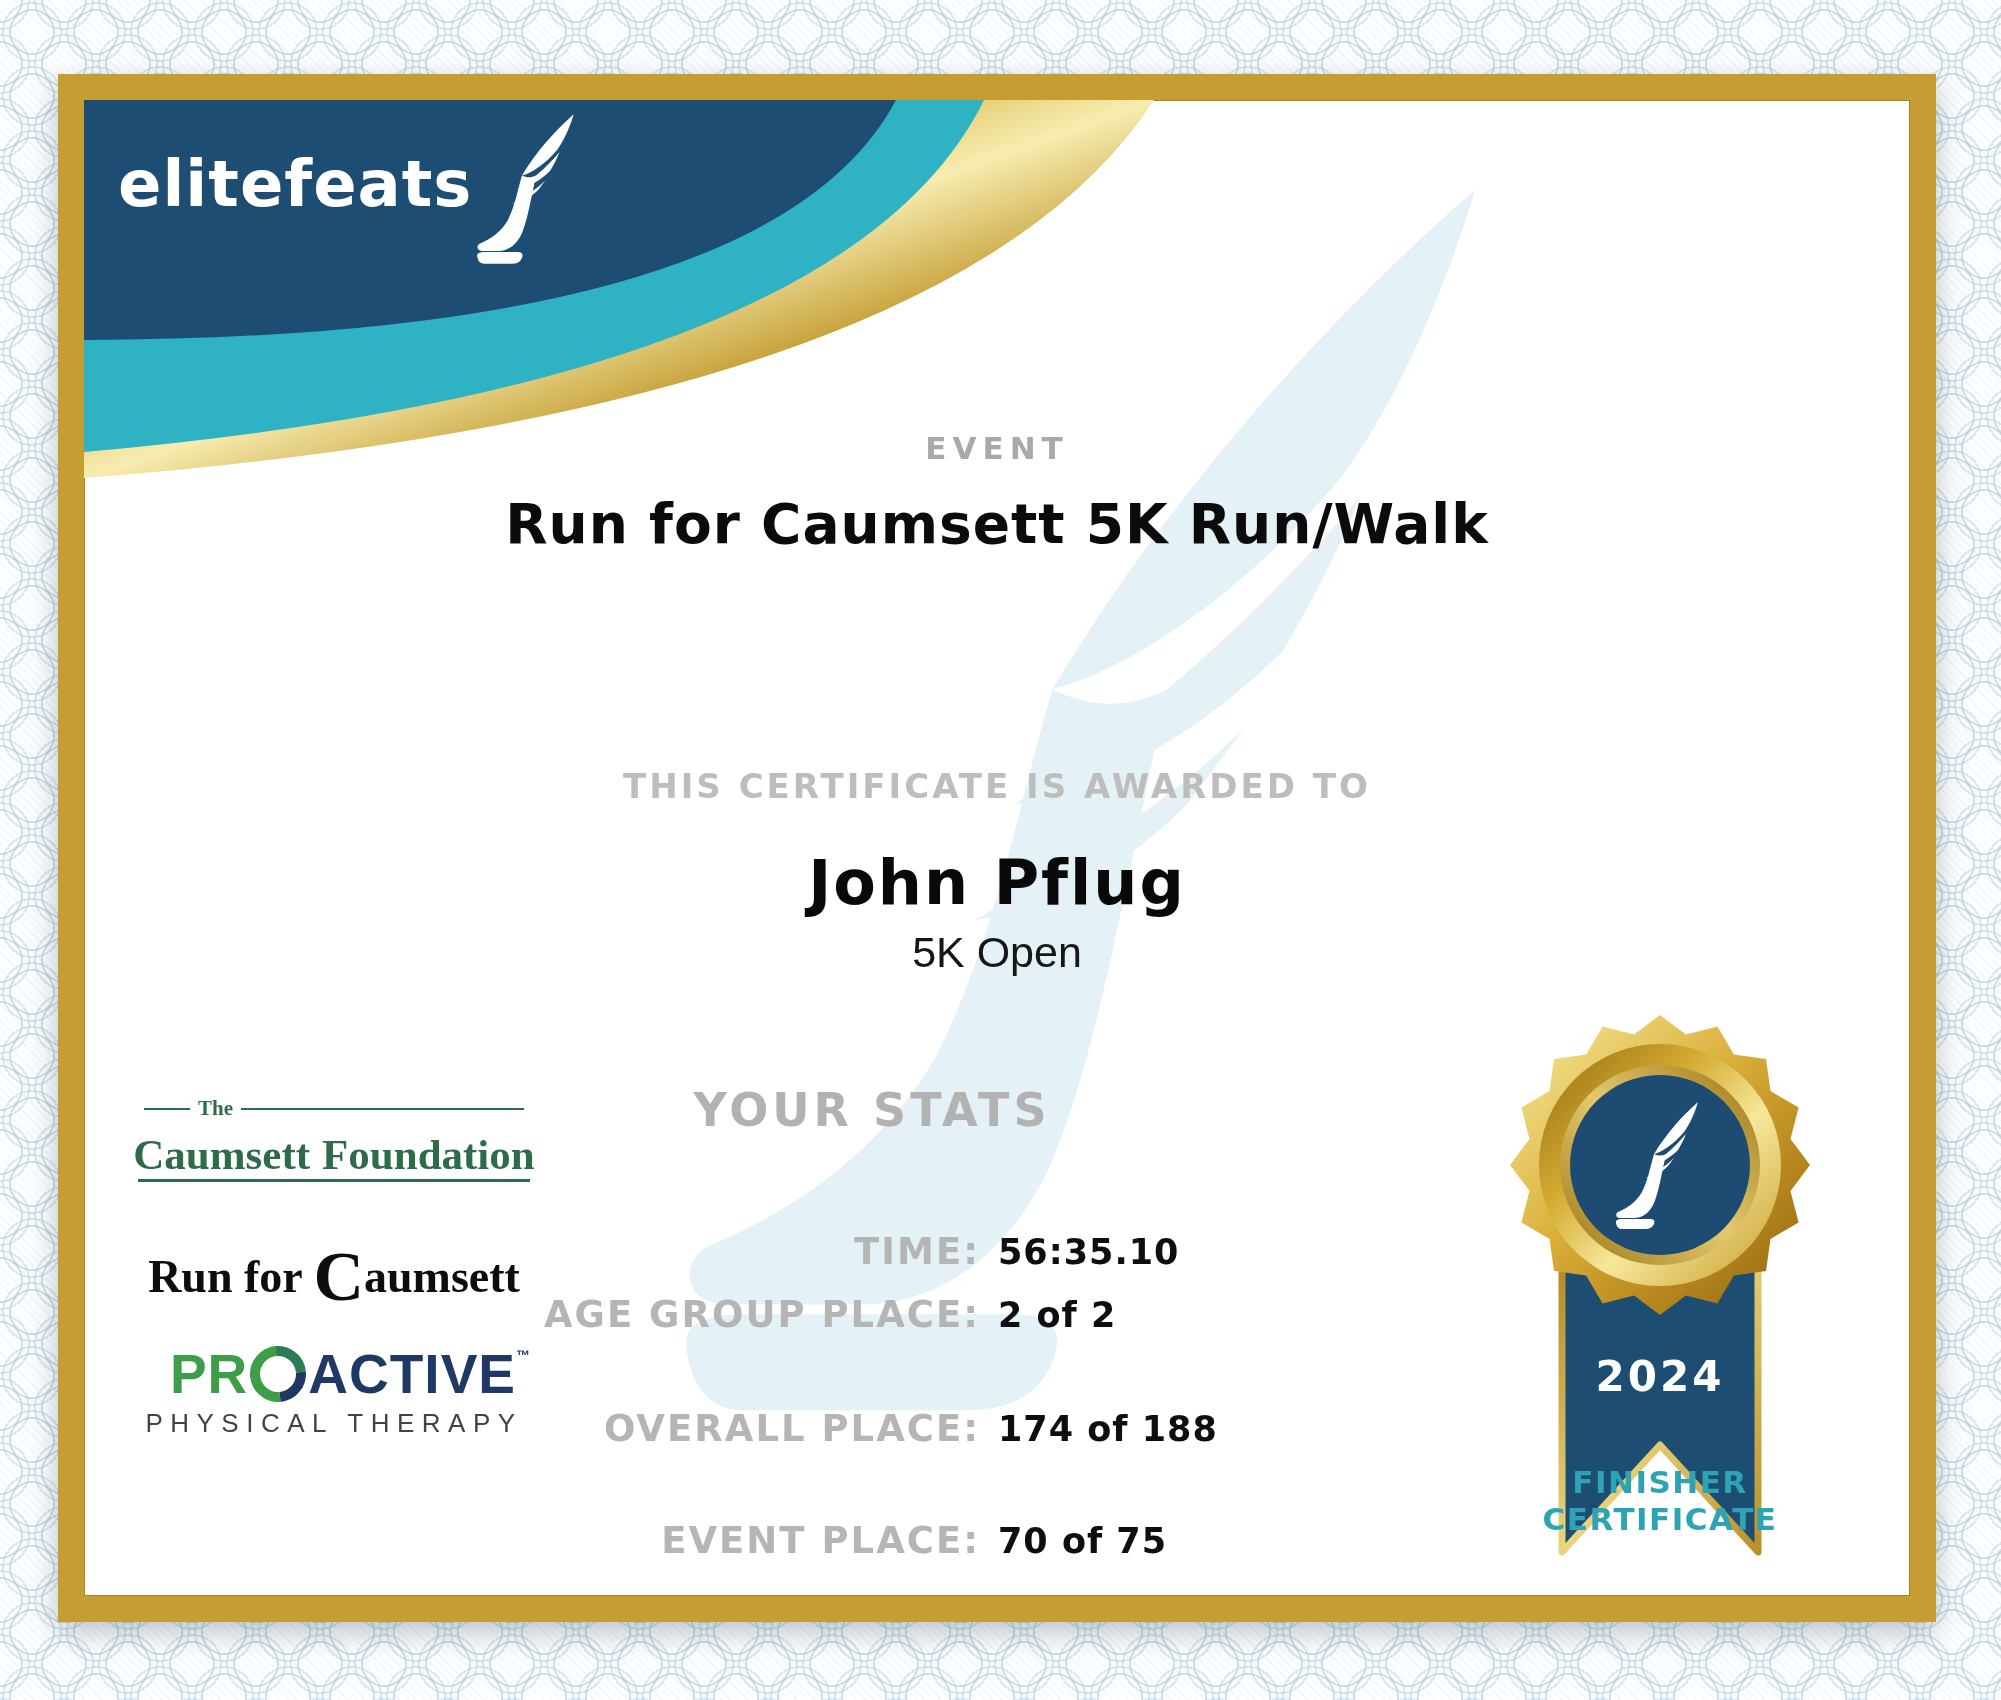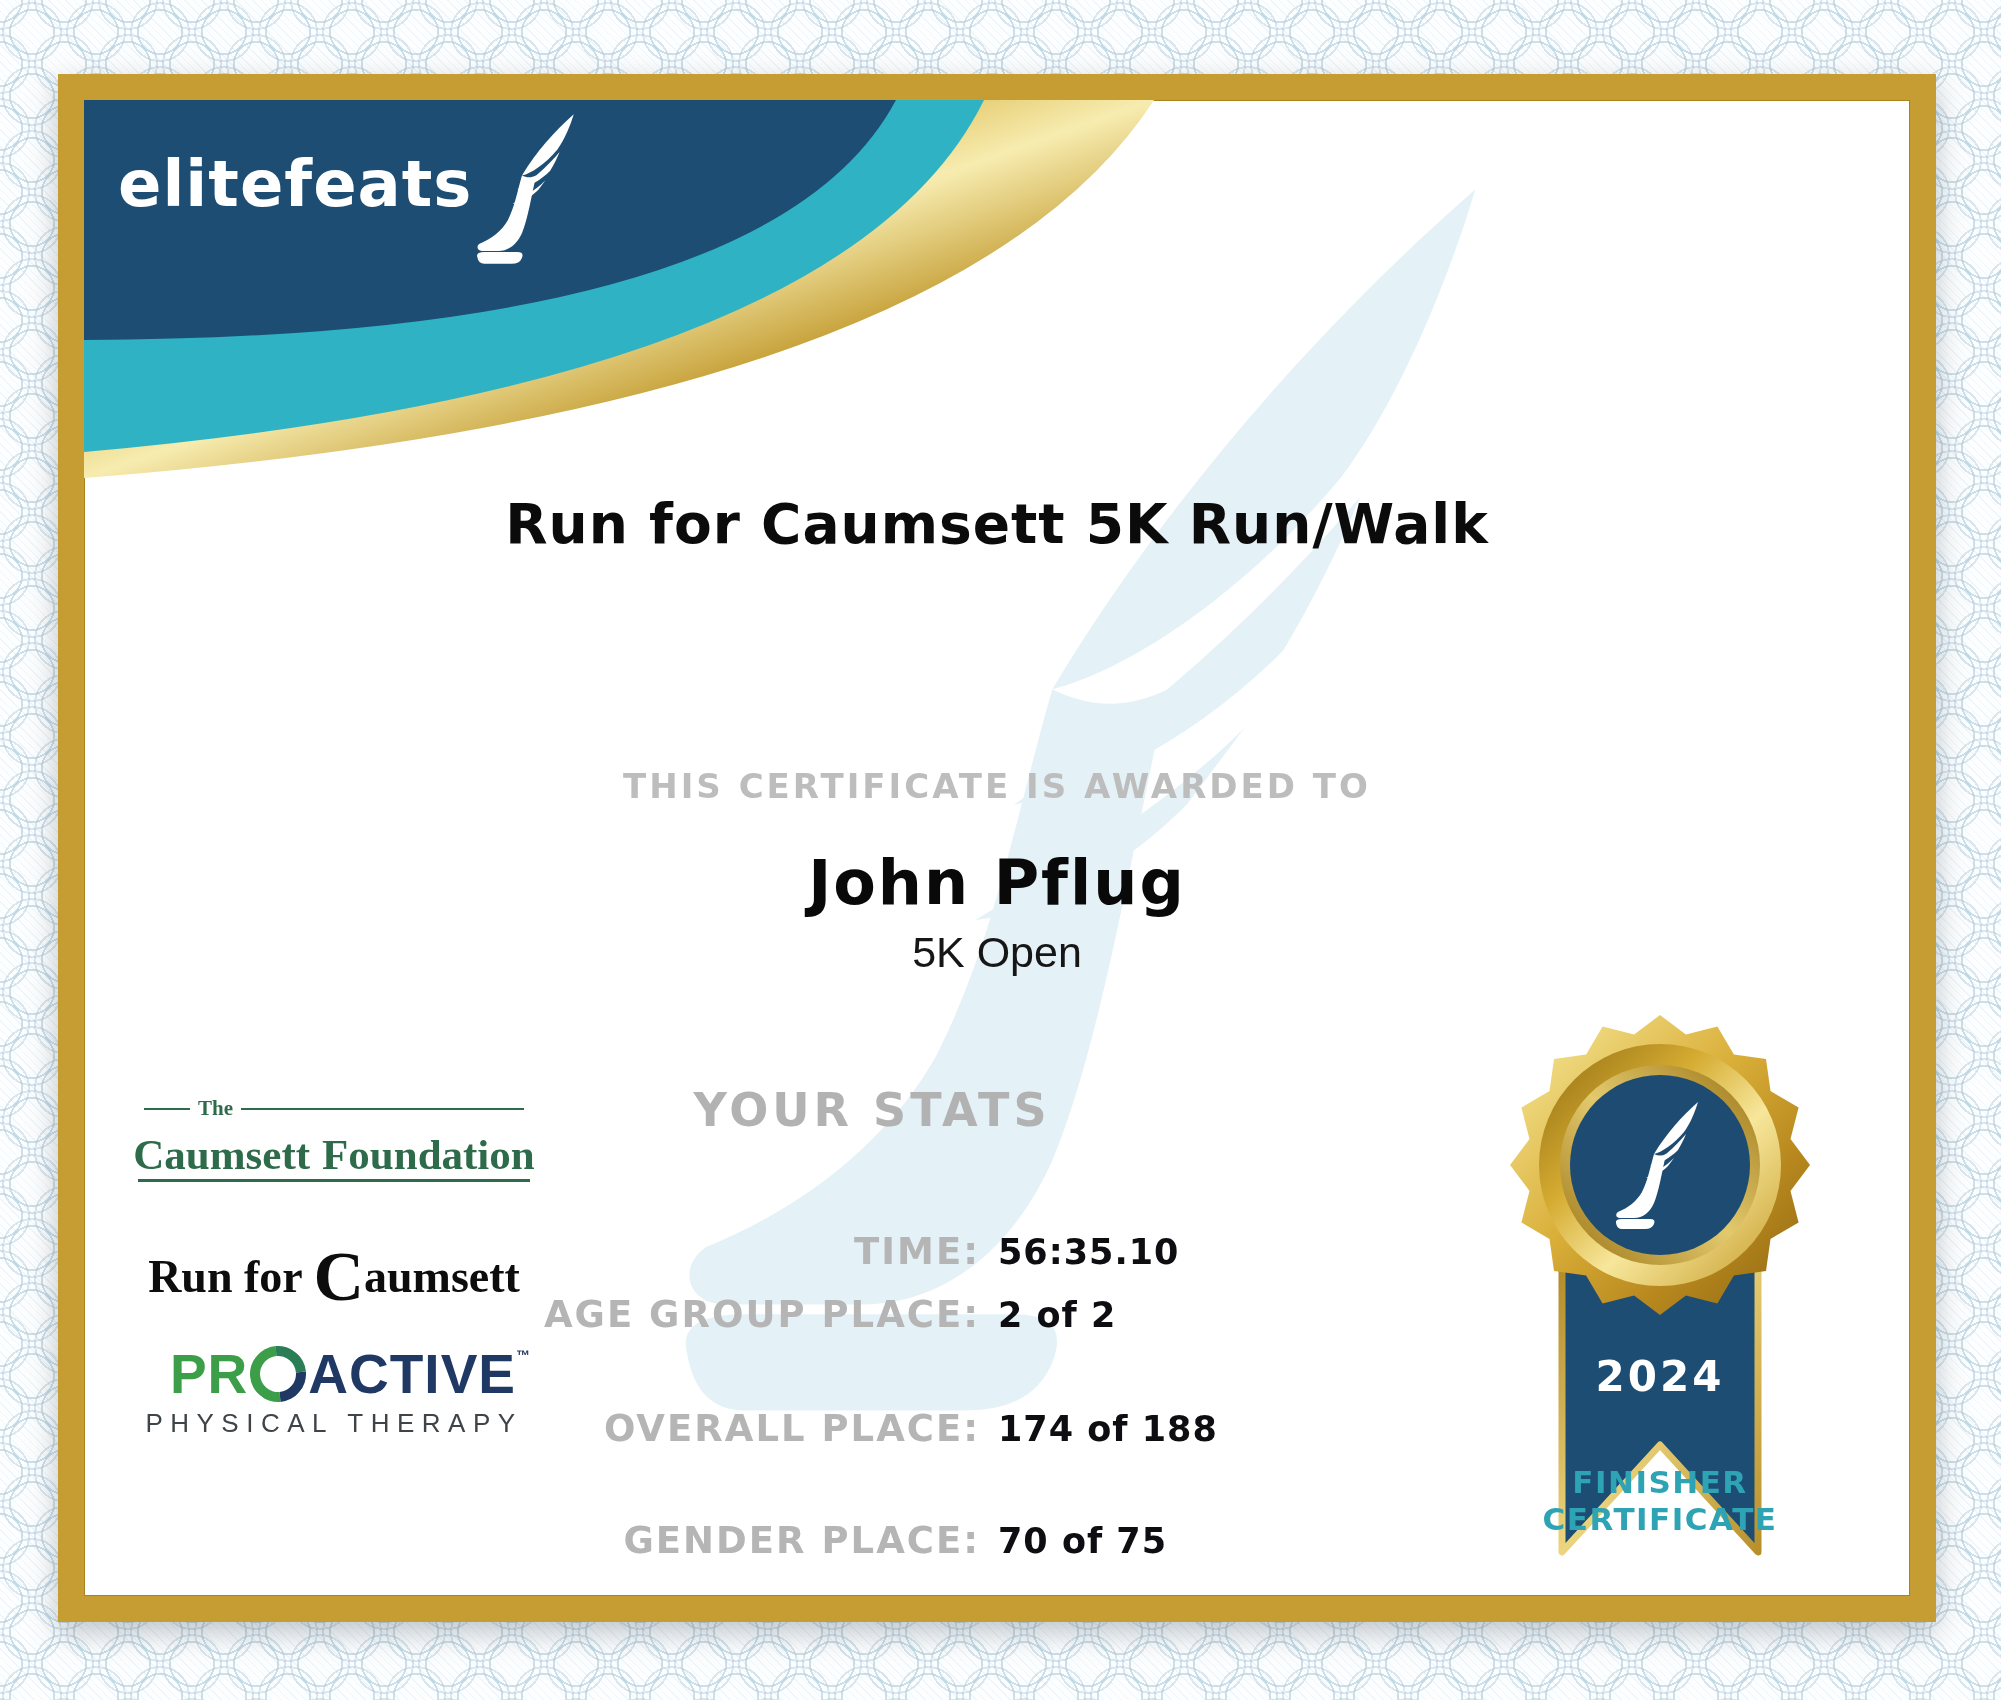--- a/index.html
+++ b/index.html
@@ -102,41 +102,42 @@
     <path d="M0,0 H812 Q686,238 0,240 Z" fill="#1d4d73"></path>
   </svg>
 
   <div class="logo">
     <span class="logo-text">elitefeats</span>
     <svg class="logo-icon" viewBox="0 0 100 130">
       <use href="#wingfoot" fill="#ffffff"></use>
     </svg>
   </div>
 
+  <div class="main-col event-label">EVENT</div>
   <div class="main-col event-title">Run for Caumsett 5K Run/Walk</div>
   <div class="main-col recipient">John Pflug</div>
   <div class="main-col awarded-label">THIS CERTIFICATE IS AWARDED TO</div>
   <div class="main-col division">5K Open</div>
 
   <div class="stats-heading">YOUR STATS</div>
 
   <div class="stat-row" style="top:1230px">
     <span class="stat-label">TIME:</span>
     <span class="stat-value">56:35.10</span>
   </div>
   <div class="stat-row" style="top:1293px">
     <span class="stat-label">AGE GROUP PLACE:</span>
     <span class="stat-value">2 of 2</span>
   </div>
   <div class="stat-row" style="top:1407px">
     <span class="stat-label">OVERALL PLACE:</span>
     <span class="stat-value">174 of 188</span>
   </div>
   <div class="stat-row" style="top:1519px">
-    <span class="stat-label">GENDER PLACE:</span>
+    <span class="stat-label">EVENT PLACE:</span>
     <span class="stat-value">70 of 75</span>
   </div>
 
   <div class="sponsor cf">
     <div class="cf-top">
       <span class="cf-rule" style="max-width:46px"></span>
       <span class="cf-the">The</span>
       <span class="cf-rule"></span>
     </div>
     <div class="cf-main">

